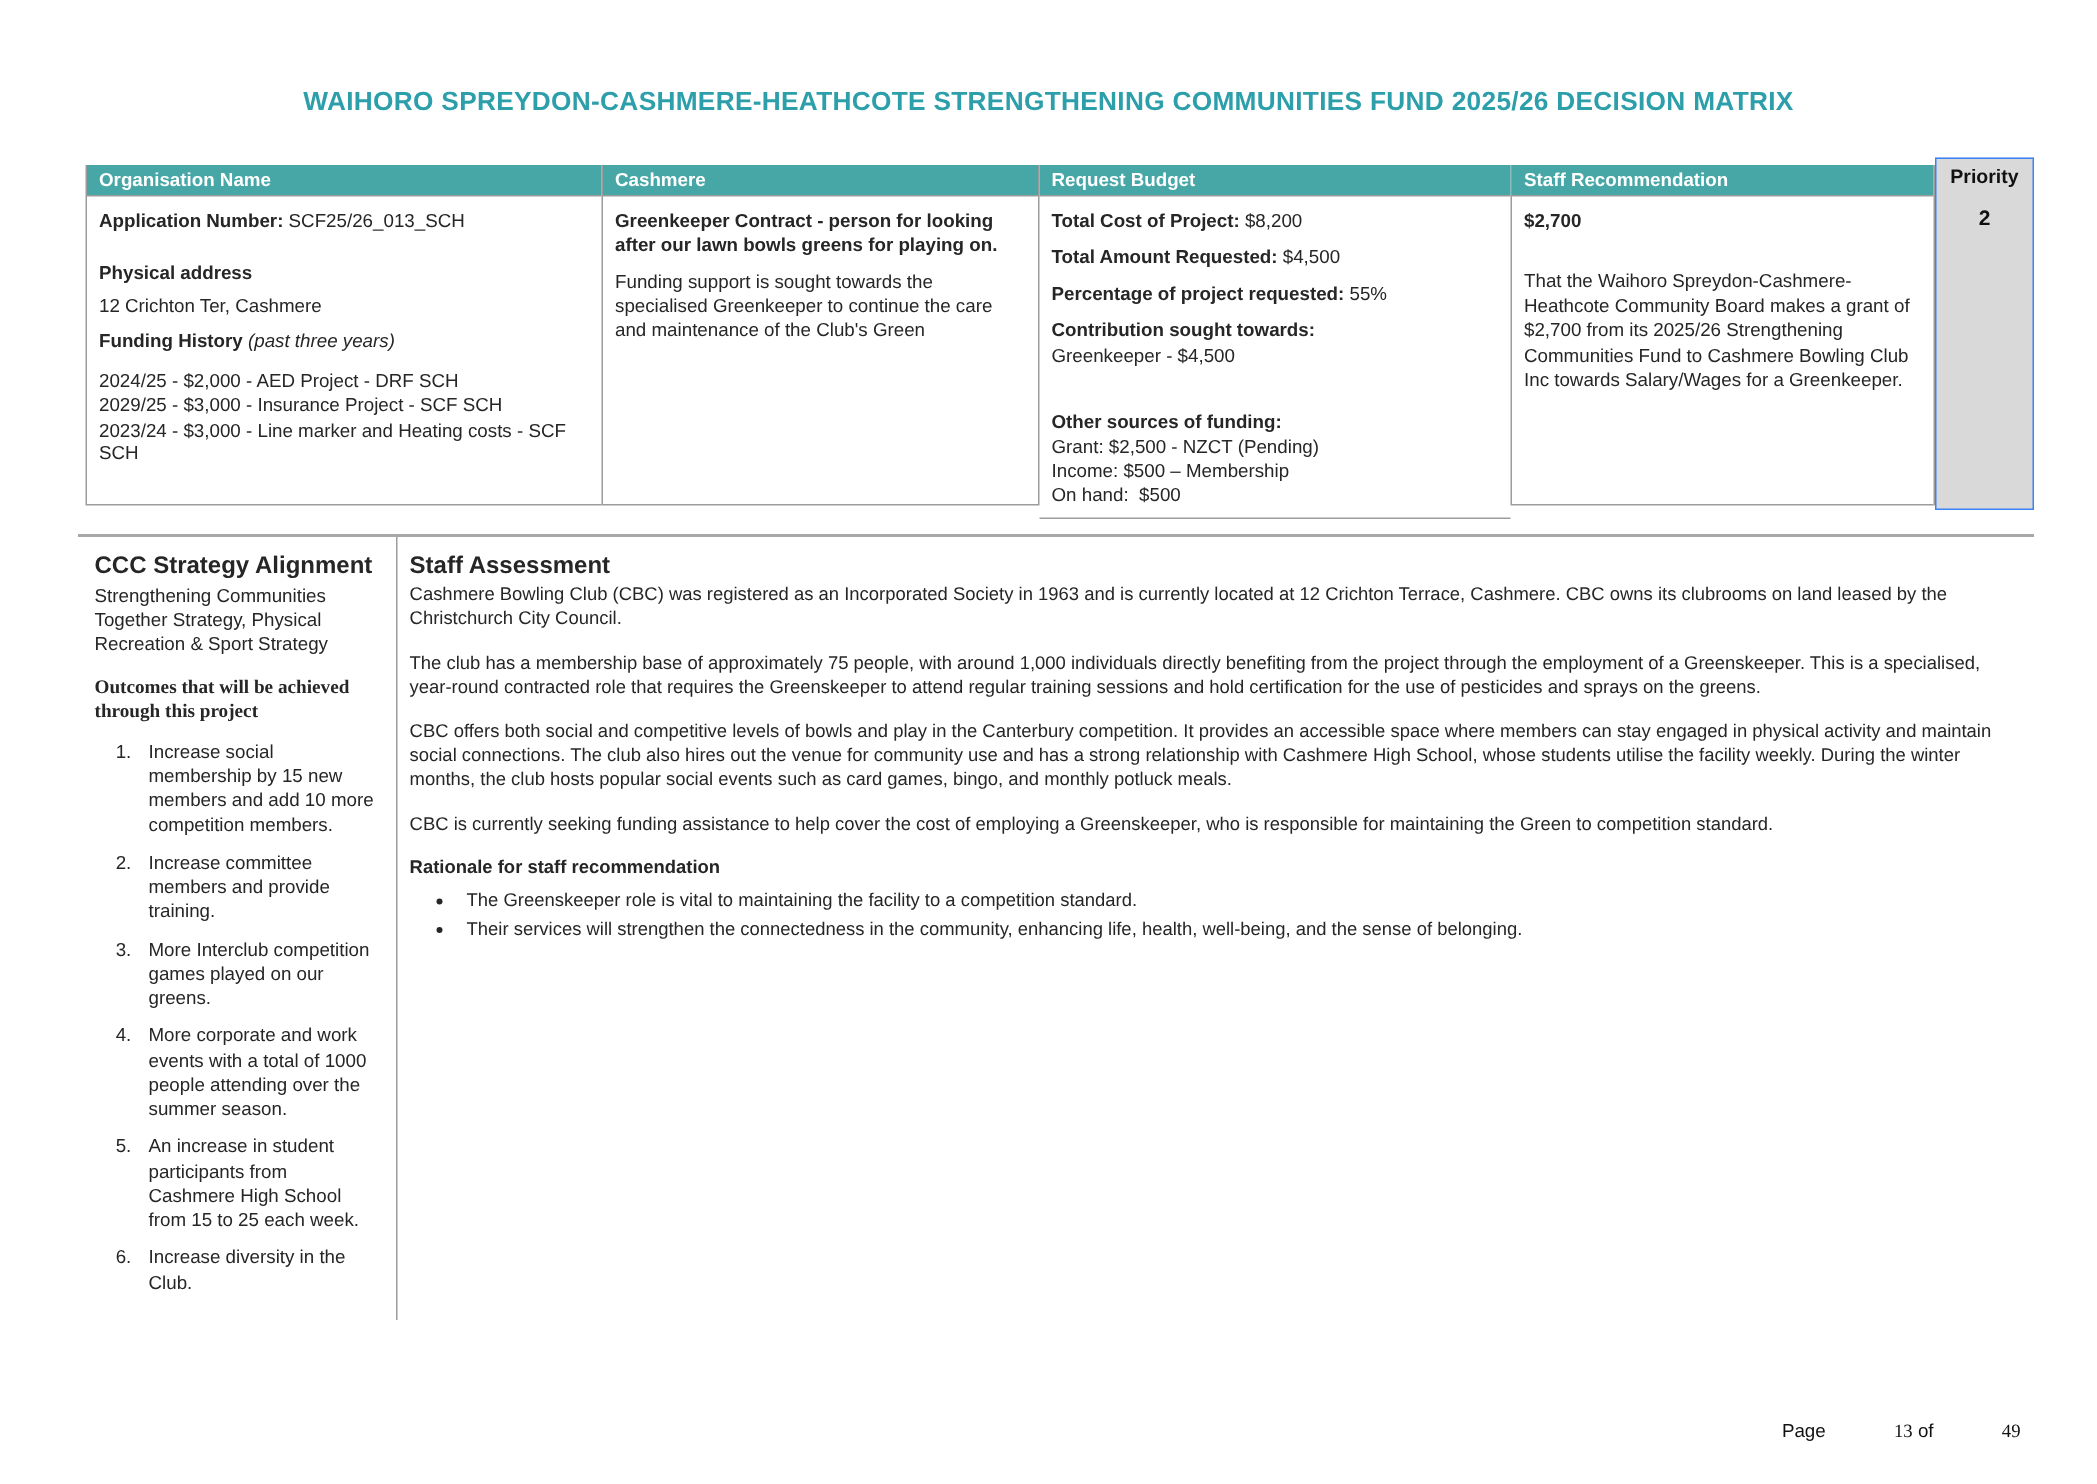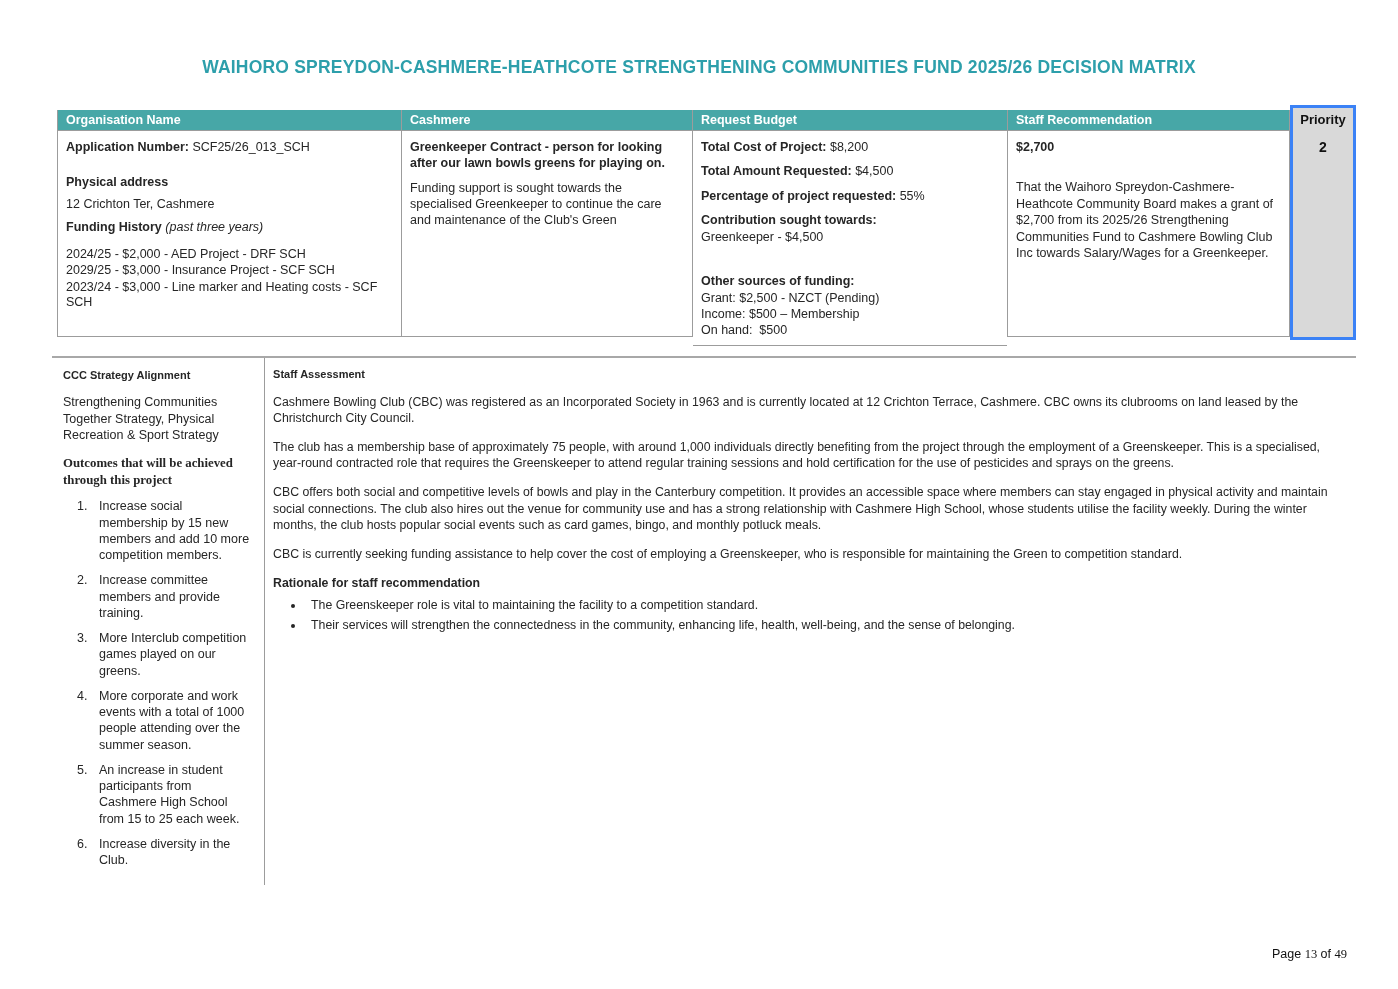--- a/index.html
+++ b/index.html
@@ -40,21 +40,21 @@
     border-top: 1px solid #9c9c9c;
     border-bottom: 1px solid #9c9c9c;
     flex: 1 1 auto;
     padding: 8px 9px 6px 8px;
     font-size: 12.5px; line-height: 1.3;
   }
   .col-priority {
     position: absolute; left: 1233px; top: -5px;
     width: 66px; height: 235px;
     background: #d9d9d9;
-    border: 3px solid #3b82f6;
+    border: 1px solid #3b82f6;
     text-align: center;
   }
   .priority-head { font-weight: bold; font-size: 13px; color: #111; padding-top: 4px; }
   .priority-val  { font-weight: bold; font-size: 14px; color: #111; margin-top: 12px; }
   
   .org-name { font-size: 13.5px; font-weight: bold; margin-bottom: 9px; }
   .line { margin-bottom: 3px; white-space: pre-wrap; }
   .b { font-weight: bold; }
   .i { font-style: italic; }
   .app-line { margin-bottom: 19px; }
@@ -84,35 +84,35 @@
     width: 488px;
     border-right: 1px solid #9c9c9c;
     padding: 10px 12px 8px 11px;
     font-size: 12.5px; line-height: 1.3;
   }
   .lower-right {
     flex: 1 1 auto;
     padding: 9px 6px 8px 8px;
     font-size: 12.3px; line-height: 1.32;
   }
-  .sec-head { font-weight: bold; margin-bottom: 12px; font-size: 11px; }
+  .sec-head { font-weight: bold; font-size: 16px; }
   .sec-para { margin-bottom: 12px; }
   .outcomes-head { font-weight: bold; margin-bottom: 10px; font-size: 12.8px; font-family: Liberation Serif, serif; }
   ol.outcomes { margin-left: 18px; padding-left: 10px; }
   ol.outcomes li { margin-bottom: 9px; padding-left: 8px; line-height: 1.3; }
   .sa-para { margin-bottom: 13px; }
   .rationale-head { font-weight: bold; margin-bottom: 6px; }
   ul.rationale { margin-left: 24px; padding-left: 8px; list-style-type: disc; }
   ul.rationale li { margin-bottom: 3px; padding-left: 6px; }
   
   .footer {
     position: absolute; right: 51px; bottom: 27px;
     font-size: 12.5px; color: #111;
   }
-  .footer .serif { font-family: "Liberation Serif", serif; }
+  .footer .serif { font-family: "Liberation Serif", serif; margin-left: 42px; }
 </style>
 </head>
 <body>
 
 <div class="page-title">WAIHORO SPREYDON-CASHMERE-HEATHCOTE STRENGTHENING COMMUNITIES FUND 2025/26 DECISION MATRIX</div>
 
 <div class="matrix">
 
   <div class="mcol col-org">
     <div class="th">Organisation Name</div>

